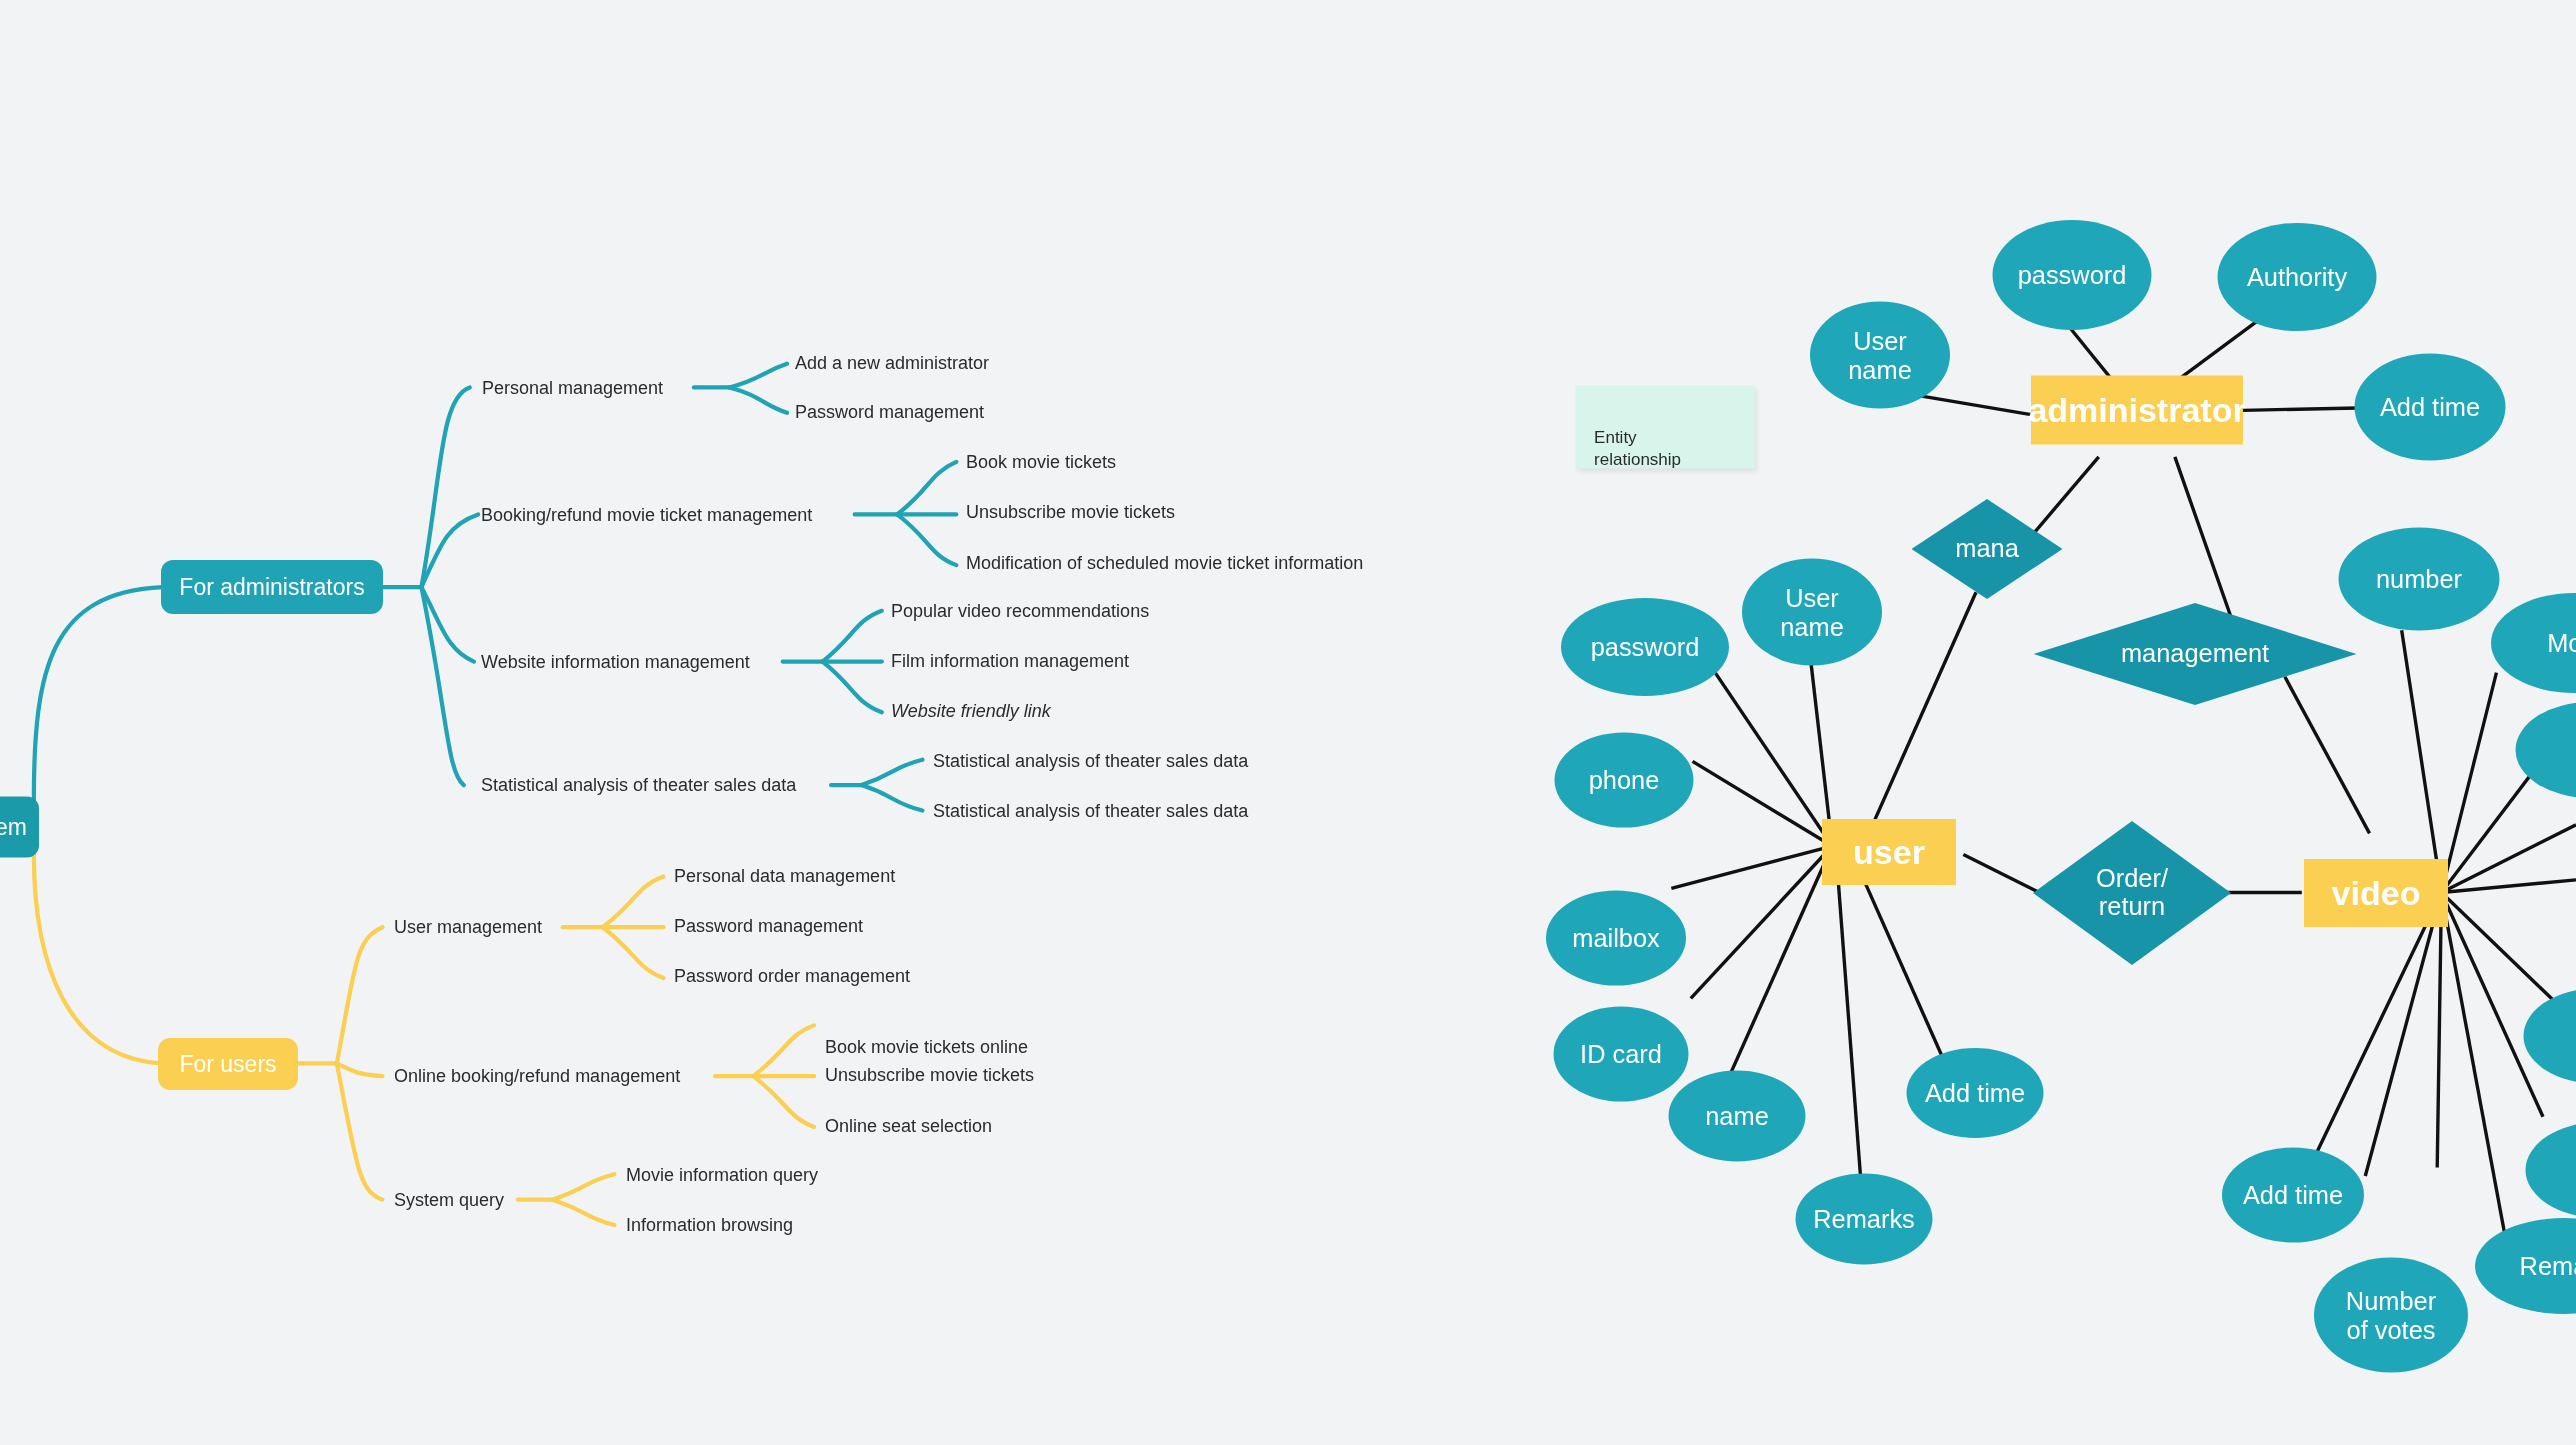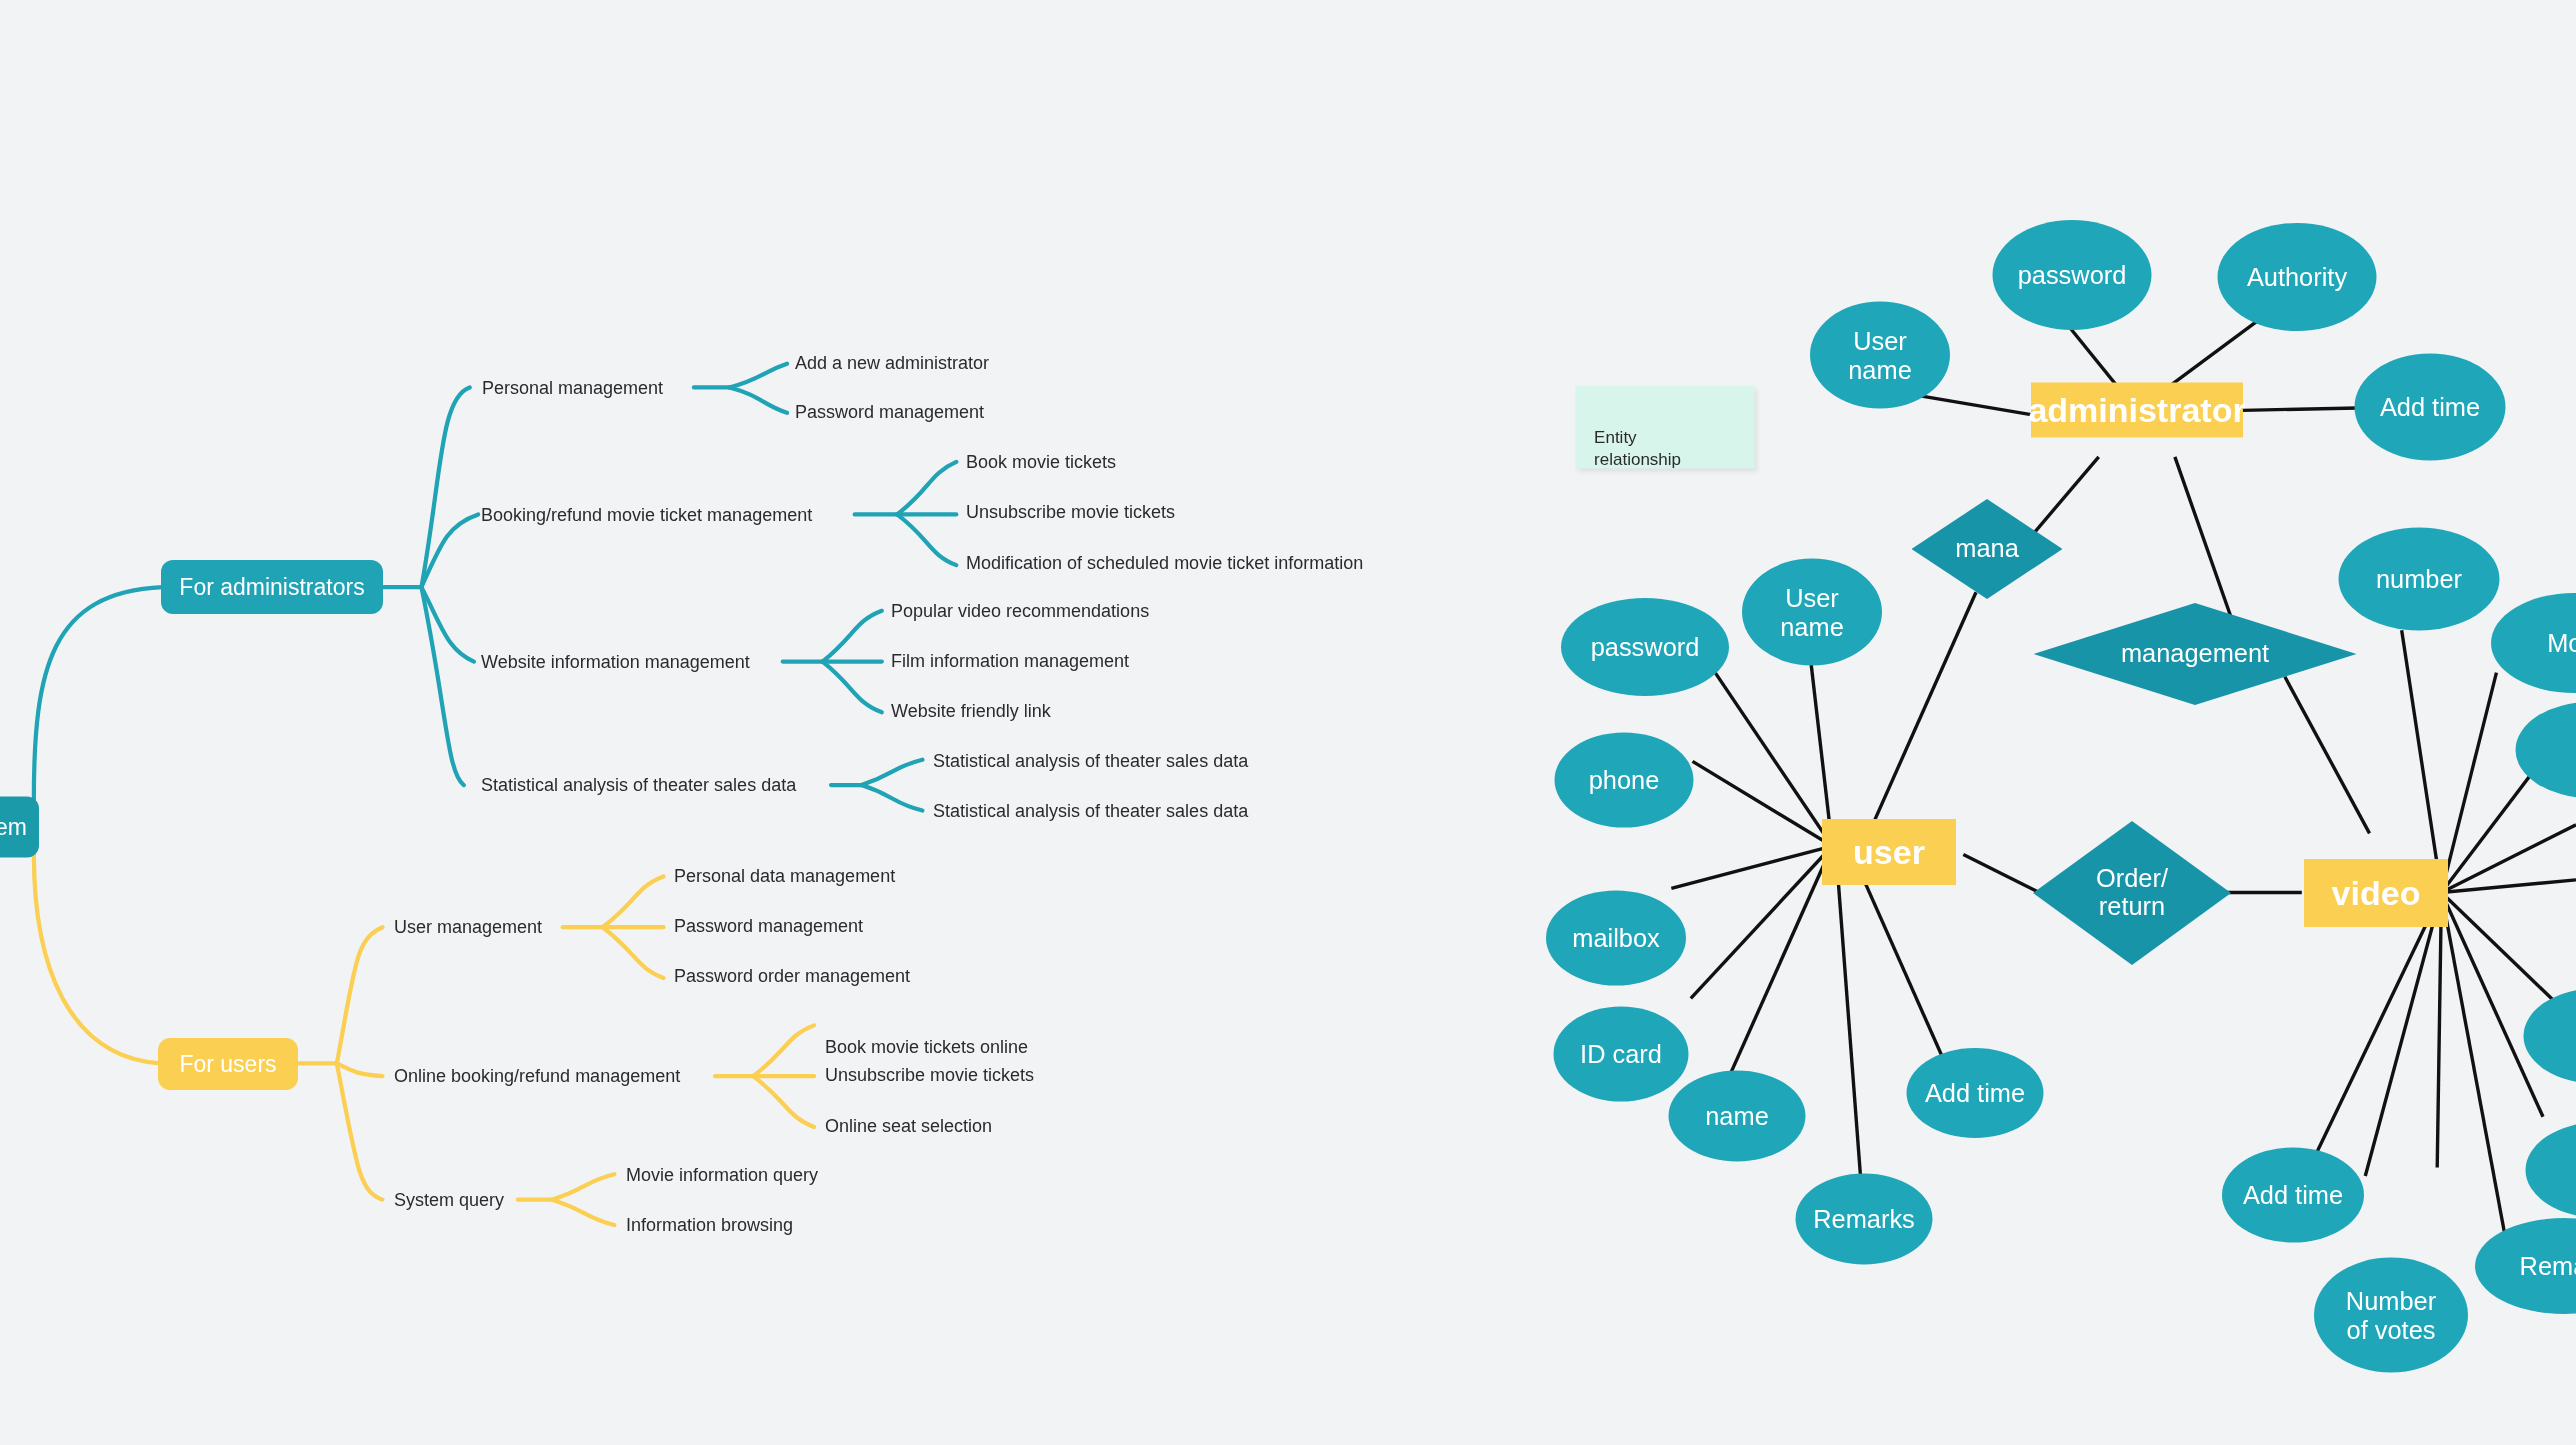--- a/index.html
+++ b/index.html
@@ -257,21 +257,21 @@
   <div class="mm-label" style="left:966px; top:563px;">
     <span>Modification of scheduled movie ticket information</span>
   </div>
 
   <div class="mm-label" style="left:891px; top:611px;">
     <span>Popular video recommendations</span>
   </div>
   <div class="mm-label" style="left:891px; top:661px;">
     <span>Film information management</span>
   </div>
-  <div class="mm-label" style="left:891px; top:711px;">
+  <div class="mm-label" style="left:891px; top:711px;font-style:italic;">
     <span>Website friendly link</span>
   </div>
 
   <div class="mm-label" style="left:933px; top:761px;">
     <span>Statistical analysis of theater sales data</span>
   </div>
   <div class="mm-label" style="left:933px; top:811px;">
     <span>Statistical analysis of theater sales data</span>
   </div>
 
@@ -310,21 +310,21 @@
   </div>
   <div class="mm-label" style="left:626px; top:1225px;">
     <span>Information browsing</span>
   </div>
 
   <div class="er-sticky" style="left:1665px; top:427px; width:179px; height:83px; white-space:pre-line;">
     <span>Entity
 relationship</span>
   </div>
 
-  <div class="er-entity" style="left:2137px; top:410px; width:212px; height:55px;">
+  <div class="er-entity" style="left:2137px; top:410px; width:212px; height:69px;">
     <span>administrator</span>
   </div>
   <div class="er-entity" style="left:1889px; top:852px; width:134px; height:66px;">
     <span>user</span>
   </div>
   <div class="er-entity" style="left:2376px; top:893px; width:144px; height:68px;">
     <span>video</span>
   </div>
 
   <div class="er-diamond-wrap" style="left:2195px; top:654px; width:323px; height:102px;">

